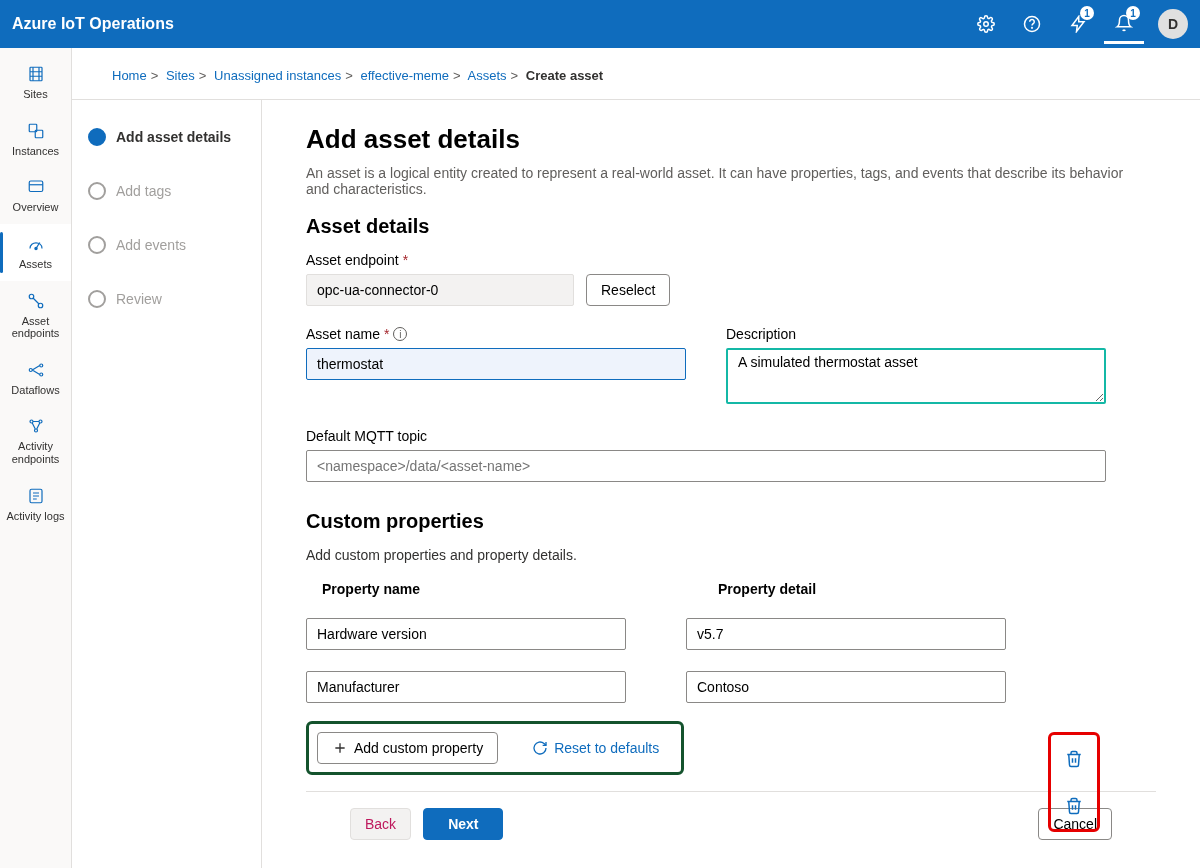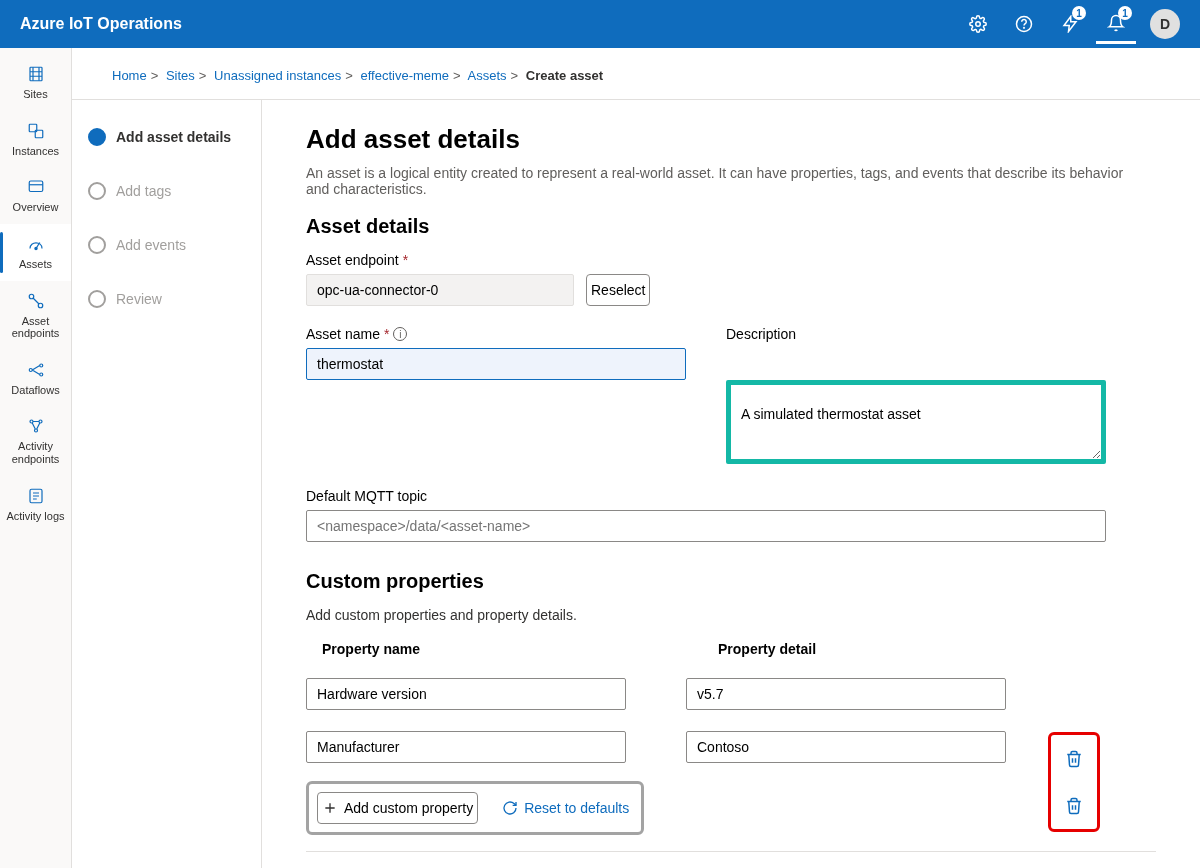--- a/index.html
+++ b/index.html
@@ -1,19 +1,19 @@
 <!DOCTYPE html>
 <html><head>
 <meta charset="utf-8">
 <style>
 * { box-sizing: border-box; margin: 0; padding: 0; font-family: "Segoe UI", -apple-system, sans-serif; }
 body { background: #fff; width: 1200px; height: 868px; overflow: hidden; }
 
 
-.topbar { height: 48px; background: #0f6cbd; display: flex; align-items: center; padding: 0 20px; color: #fff; }
+.topbar { height: 48px; background: #0f6cbd; display: flex; align-items: center; padding: 0 12px; color: #fff; }
 .topbar .brand { font-size: 16px; font-weight: 600; flex: 1; }
 .topbar .icons { display: flex; align-items: center; gap: 6px; }
 .topbar .icon-btn { width: 40px; height: 40px; display: flex; align-items: center; justify-content: center; position: relative; cursor: pointer; }
 .topbar .icon-btn.active { border-bottom: 3px solid #fff; }
 .badge { position: absolute; top: 2px; right: 4px; background: #fff; color: #0f6cbd; font-size: 10px; font-weight: 700; border-radius: 8px; min-width: 14px; height: 14px; display: flex; align-items: center; justify-content: center; padding: 0 3px; }
 .avatar { width: 30px; height: 30px; border-radius: 50%; background: #e0e0e0; color: #323130; display: flex; align-items: center; justify-content: center; font-weight: 600; font-size: 14px; margin-left: 8px; }
 
 
 .shell { display: flex; height: 820px; }
 
@@ -48,35 +48,35 @@
 .desc { font-size: 14px; color: #605e5c; margin-bottom: 18px; max-width: 820px; }
 h2 { font-size: 20px; font-weight: 600; margin: 14px 0 14px; }
 .sub { font-size: 14px; color: #323130; margin-bottom: 18px; }
 .field-label { font-size: 14px; margin-bottom: 6px; display: flex; align-items: center; gap: 4px; }
 .req { color: #a4262c; }
 .row { display: flex; gap: 40px; margin-bottom: 20px; align-items: flex-start; }
 .col { flex: 1; max-width: 380px; }
 .input { width: 100%; height: 32px; border: 1px solid #8a8886; border-radius: 2px; padding: 12px 10px; font-size: 14px; }
 .input.highlight { border: 1px solid #0f6cbd; background: #eef3fc; }
 .input.readonly { background: #f3f2f1; border: 1px solid #e1dfdd; }
-.textarea { width: 100%; min-height: 56px; border: 5px solid #14b8a6; border-radius: 2px; padding: 21px 10px; font-size: 14px; font-family: inherit; resize: vertical; margin-top: 32px; }
+.textarea { width: 100%; min-height: 56px; border: 2px solid #14b8a6; border-radius: 2px; padding: 4px 10px; font-size: 14px; font-family: inherit; resize: vertical; }
 .wideinput { width: 100%; height: 32px; border: 1px solid #8a8886; border-radius: 2px; padding: 0 10px; font-size: 14px; color: #323130; }
-.btn { border: 1px solid #8a8886; border-radius: 4px; background: #fff; padding: 6px 4px; font-size: 14px; cursor: pointer; display: inline-flex; align-items: center; gap: 6px; height: 32px; }
+.btn { border: 1px solid #8a8886; border-radius: 4px; background: #fff; padding: 6px 14px; font-size: 14px; cursor: pointer; display: inline-flex; align-items: center; gap: 6px; height: 32px; }
 .btn.primary { background: #0f6cbd; border-color: #0f6cbd; color: #fff; font-weight: 600; padding: 6px 24px; }
 .btn.disabled { color: #be185d; border-color: #e1dfdd; background: #f3f2f1; cursor: default; }
 
 
 .props { margin-bottom: 18px; }
 .props-header { display: flex; gap: 60px; margin-bottom: 10px; }
 .props-header .ph { flex: 1; max-width: 320px; font-weight: 600; font-size: 14px; margin-left: 16px; }
 .prop-row { display: flex; align-items: center; gap: 60px; margin-bottom: 16px; margin-top: 21px; }
 .prop-row .pinput { flex: 1; max-width: 320px; height: 32px; border: 1px solid #8a8886; border-radius: 2px; padding: 0 10px; font-size: 14px; }
 .trash { color: #0f6cbd; cursor: pointer; padding: 4px; }
 
-.redbox { border: 3px solid #a3a3a3; border-radius: 6px; padding: 8px; }
+.redbox { border: 3px solid #14532d; border-radius: 6px; padding: 8px; }
 .redbox-del { border: 3px solid #e60000; border-radius: 6px; position: absolute; right: 100px; top: 632px; width: 52px; height: 100px; display: flex; flex-direction: column; justify-content: space-around; align-items: center; }
 .custom-actions { display: inline-flex; gap: 20px; align-items: center; }
 
 
 .footer { border-top: 1px solid #e1dfdd; padding: 16px 44px 0; display: flex; gap: 12px; align-items: center; }
 .footer .spacer { flex: 1; }
 
 svg { display: block; }
 
 .info-icon-inline { width: 14px; height: 14px; border: 1px solid #605e5c; border-radius: 50%; display: inline-flex; align-items: center; justify-content: center; font-size: 10px; color: #605e5c; }

